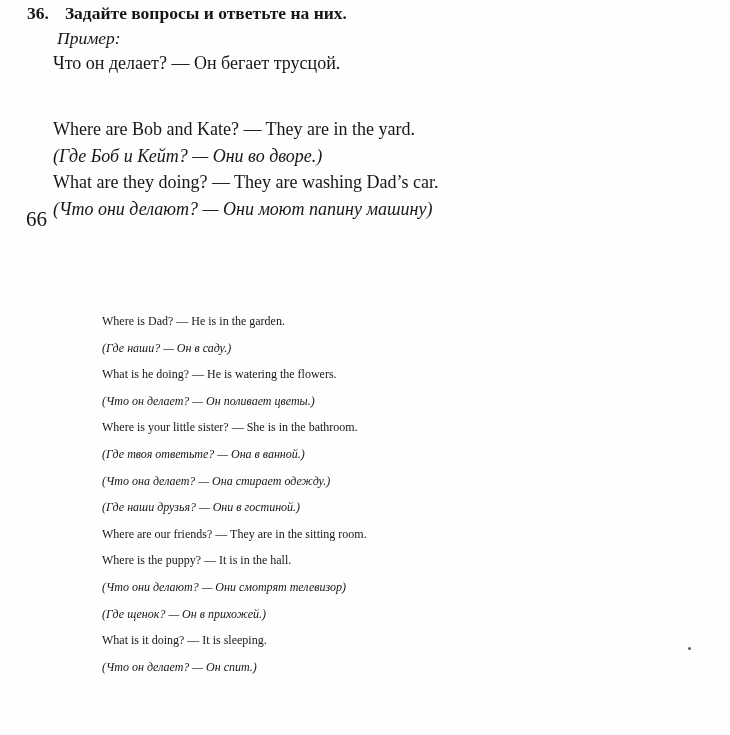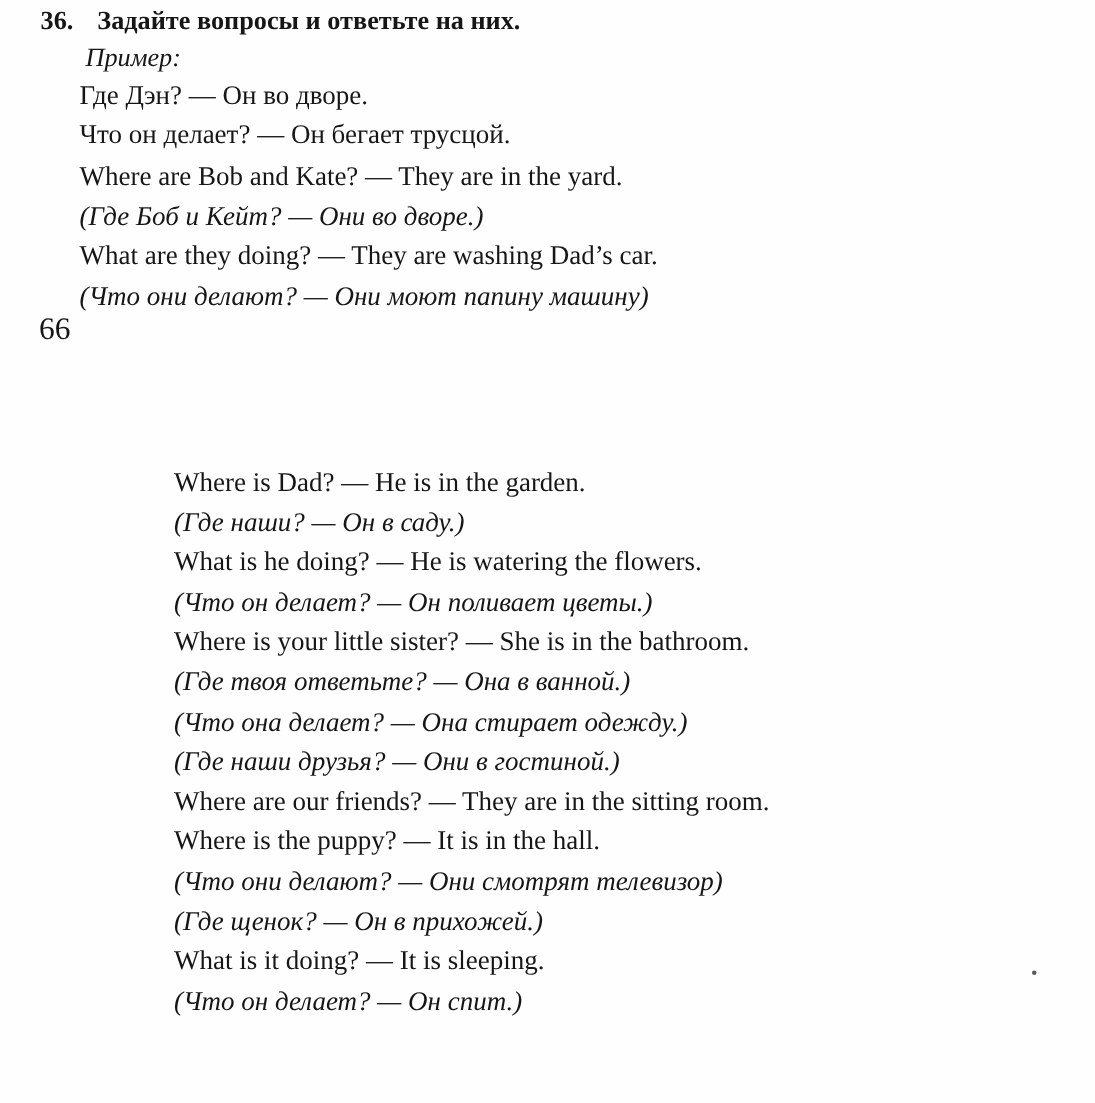--- a/index.html
+++ b/index.html
@@ -39,36 +39,36 @@
     position: absolute;
     left: 53px;
     top: 50px;
     font-size: 18px;
     line-height: 26px;
     white-space: nowrap;
   }
   .qa-block-1 {
     position: absolute;
     left: 53px;
-    top: 104px;
+    top: 116px;
     font-size: 18px;
     line-height: 26.5px;
     white-space: nowrap;
   }
   .page-number {
     position: absolute;
     left: 26px;
     top: 207px;
     font-size: 21px;
   }
   .qa-block-2 {
     position: absolute;
-    left: 116px;
+    left: 102px;
     top: 308px;
-    font-size: 18px;
+    font-size: 12px;
     line-height: 26.6px;
     white-space: nowrap;
   }
   .line { white-space: nowrap; }
   .line.ru {
     font-style: italic;
   }
   .scan-dot {
     position: absolute;
     left: 688px;
@@ -84,21 +84,20 @@
 
 <div class="page">
 
   <div class="exercise-header">
     <span class="num">36.</span><span>Задайте вопросы и ответьте на них.</span>
   </div>
 
   <div class="example-label">Пример:</div>
 
   <div class="example-lines">
-    <div class="line">Где Дэн? — Он во дворе.</div>
     <div class="line">Что он делает? — Он бегает трусцой.</div>
   </div>
 
   <div class="qa-block-1">
     <div class="line en">Where are Bob and Kate? — They are in the yard.</div>
     <div class="line ru">(Где Боб и Кейт? — Они во дворе.)</div>
     <div class="line en">What are they doing? — They are washing Dad’s car.</div>
     <div class="line ru">(Что они делают? — Они моют папину машину)</div>
   </div>
 

